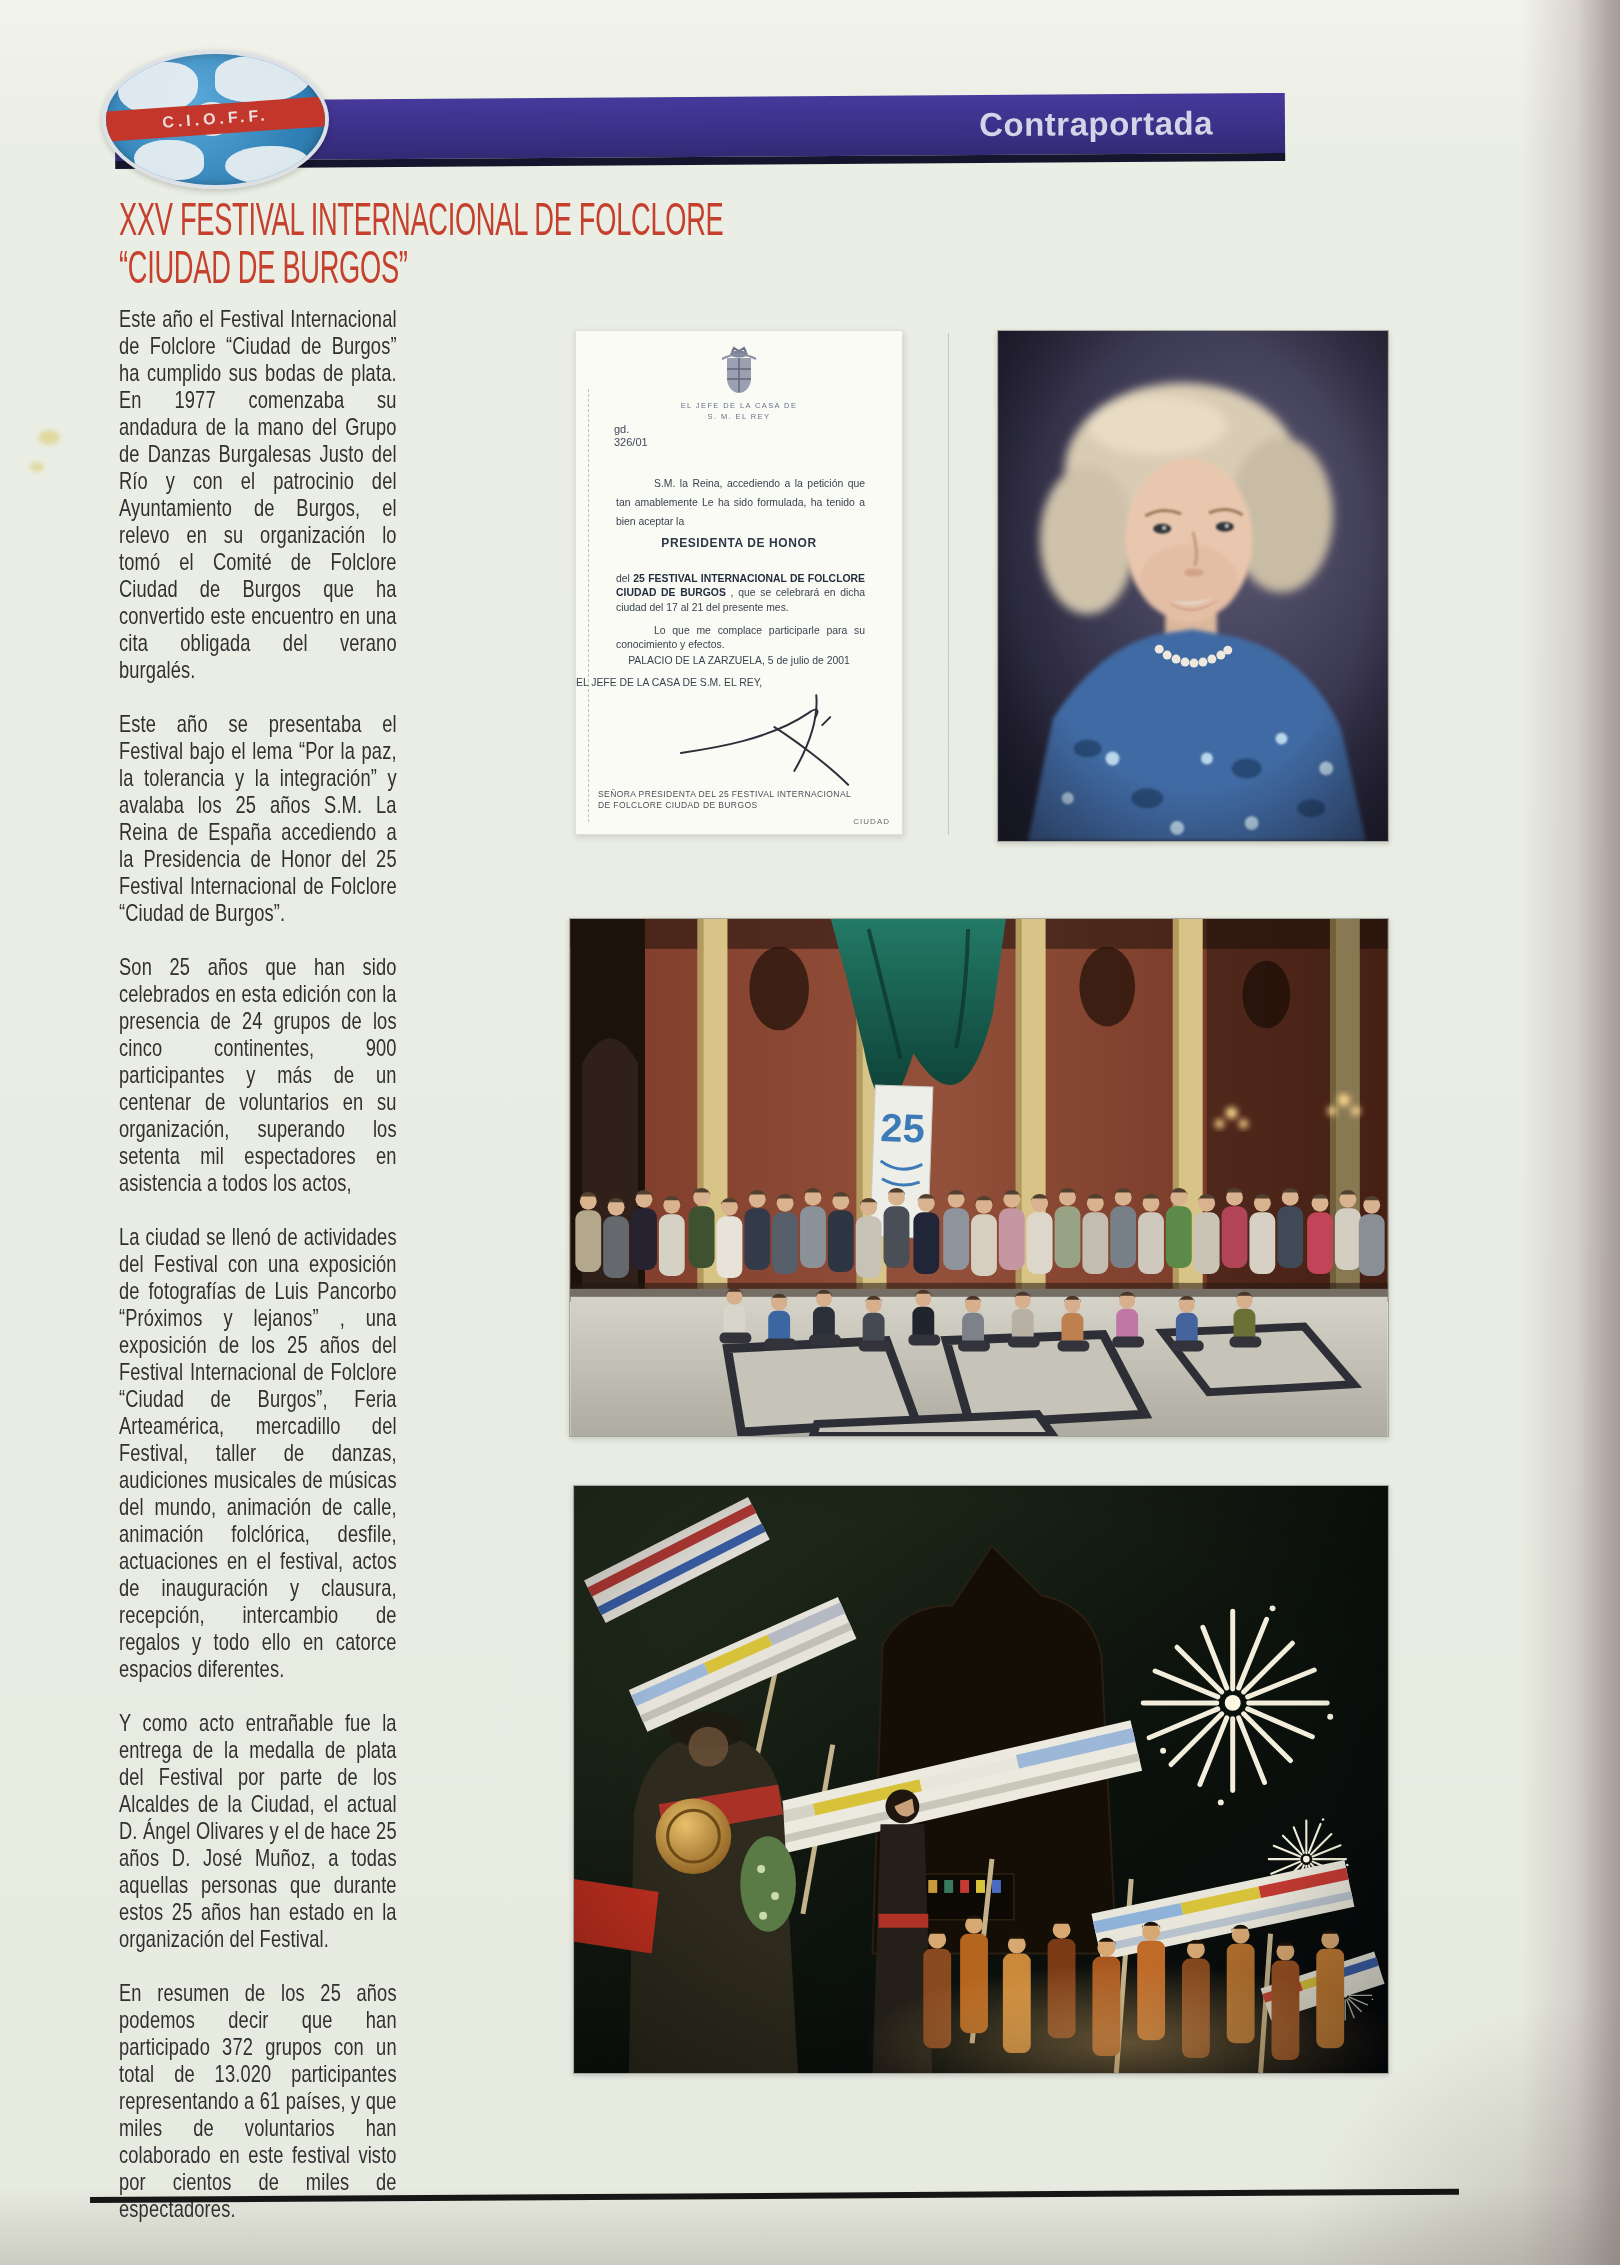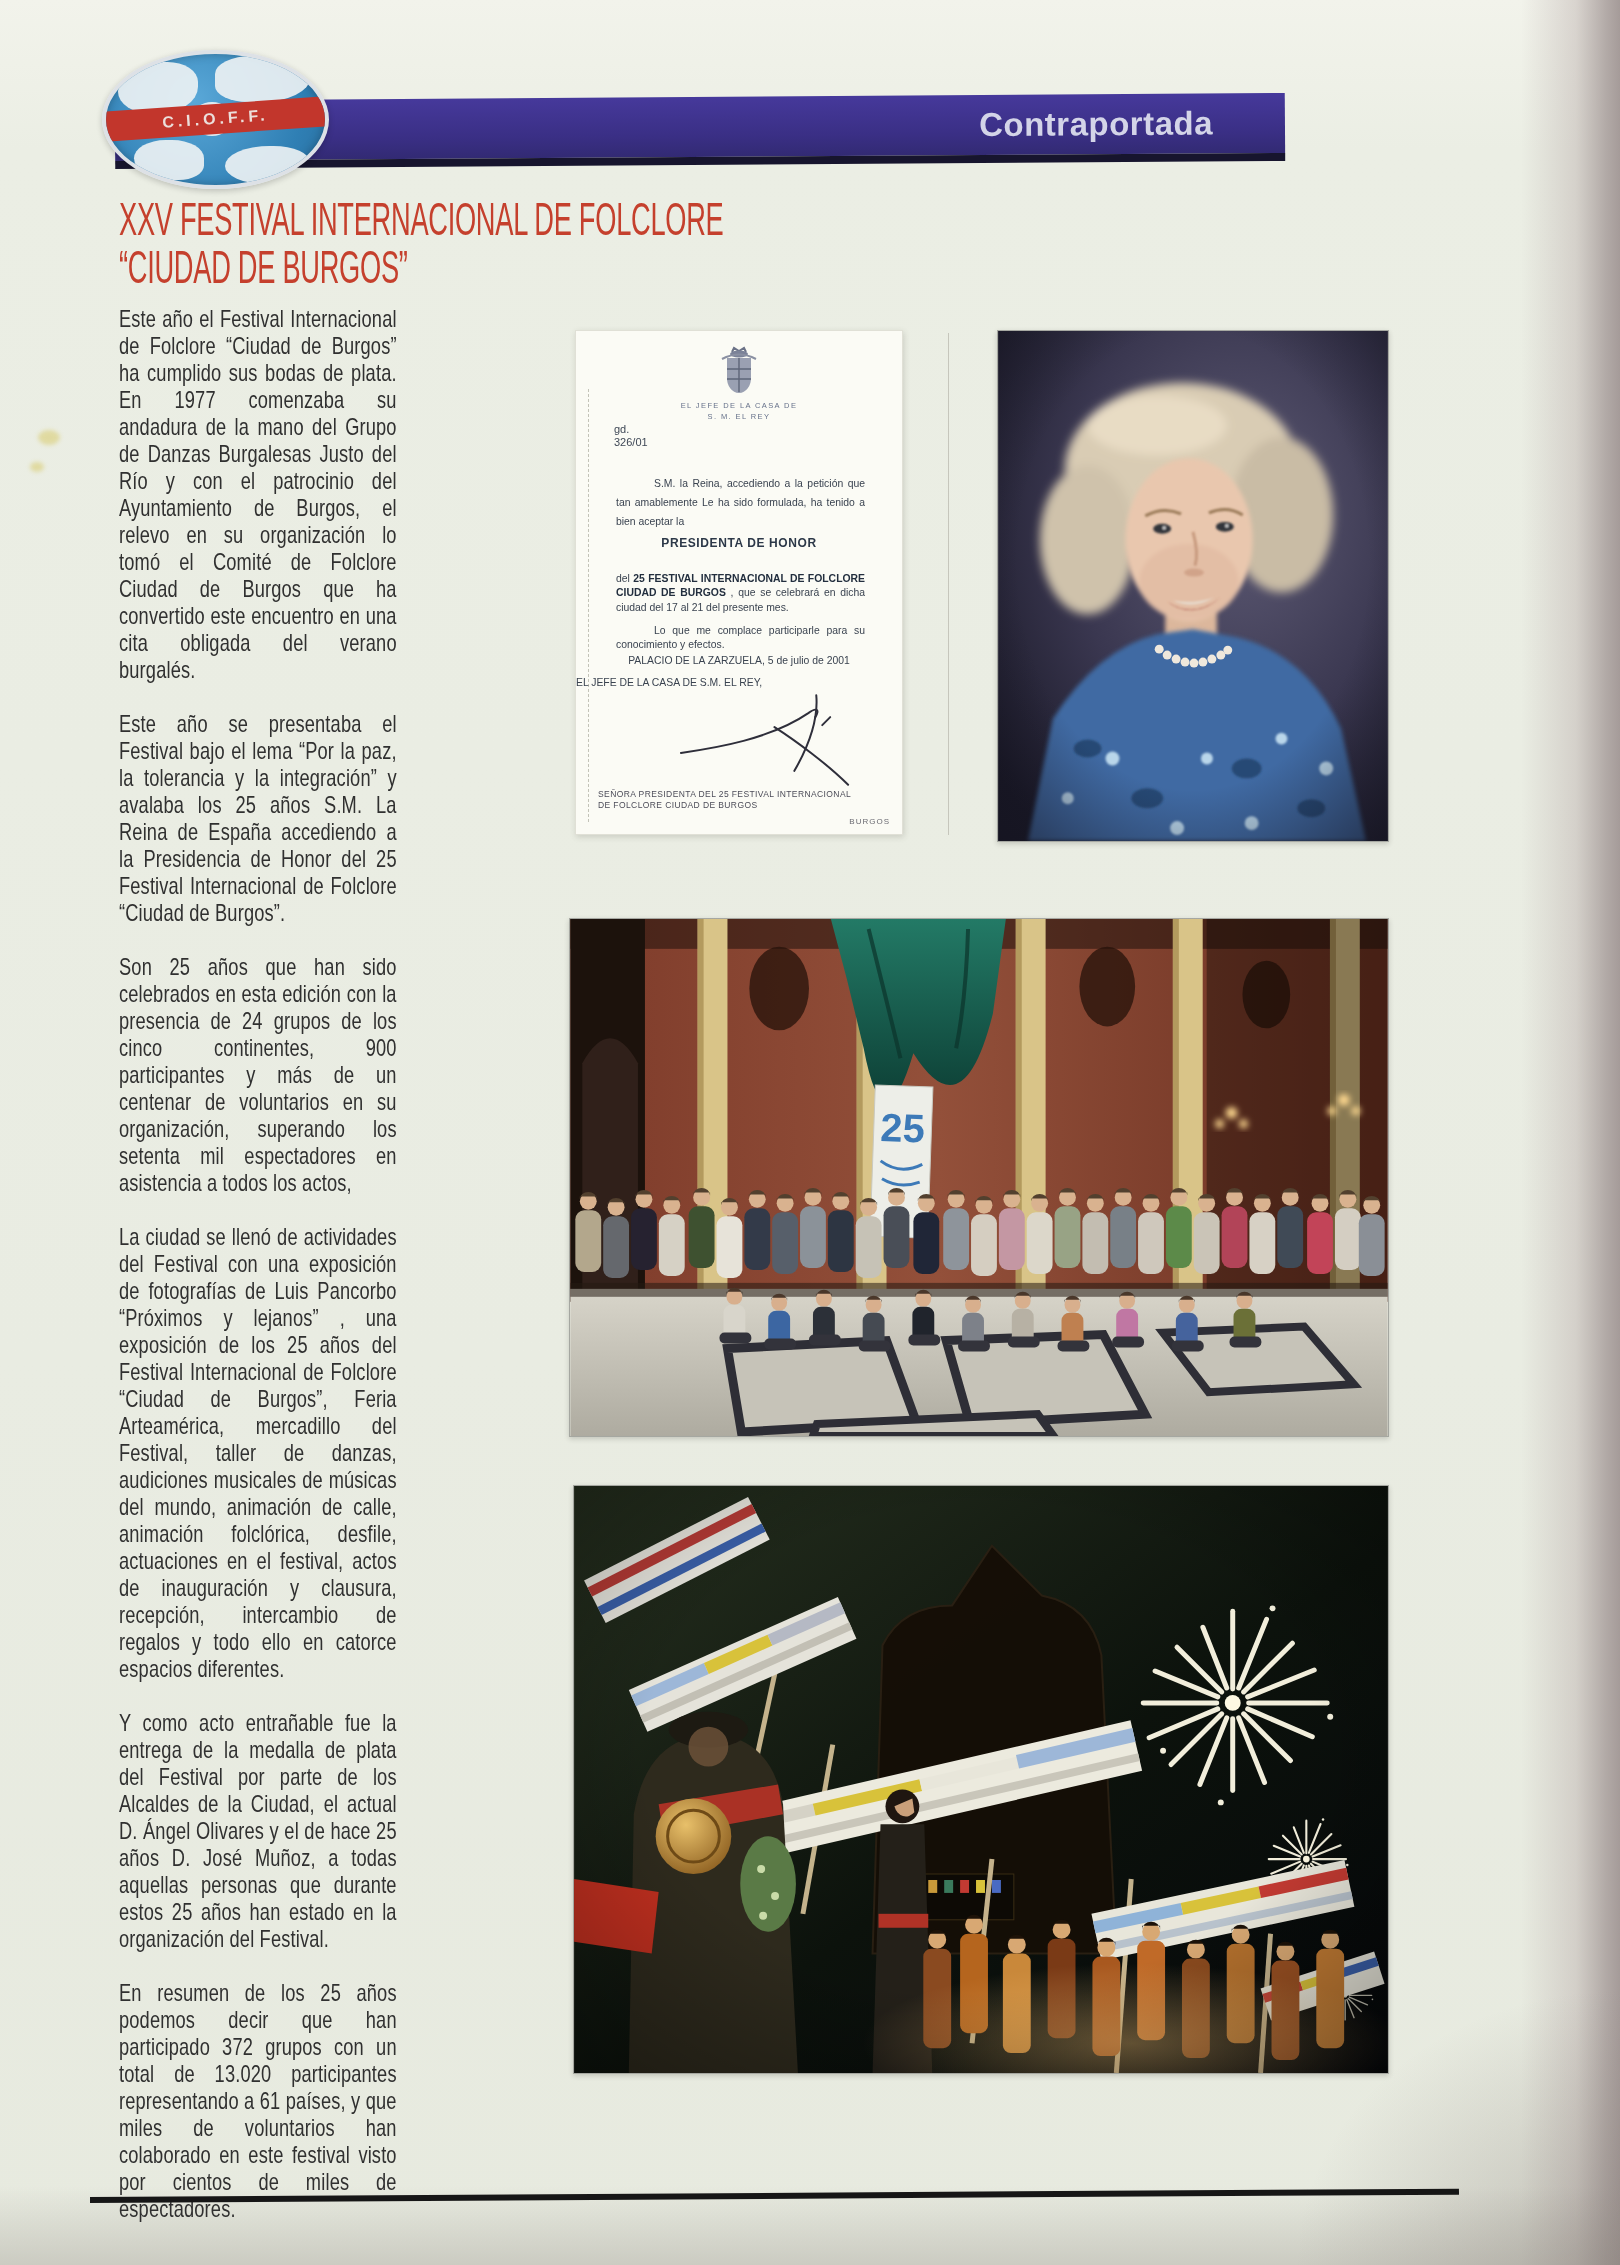--- a/index.html
+++ b/index.html
@@ -153,21 +153,21 @@
           <path d="M146,4 C148,26 140,52 124,80"></path>
           <path d="M104,36 C126,50 158,74 178,94"></path>
           <path d="M152,34 l8,-8"></path>
         </g>
       </svg>
     </div>
     <div class="addr">
       <div>SEÑORA PRESIDENTA DEL 25 FESTIVAL INTERNACIONAL</div>
       <div>DE FOLCLORE CIUDAD DE BURGOS</div>
     </div>
-    <div class="stamp">BURGOS</div>
+    <div class="stamp">CIUDAD</div>
   </div>
 
   <div id="portrait" class="photo">
     <svg width="390" height="510" viewBox="0 0 392 513">
       <defs>
         <radialGradient id="pbg" cx="62%" cy="36%" r="80%">
           <stop offset="0%" stop-color="#5d5a74"></stop>
             <stop offset="55%" stop-color="#3a3750"></stop>
             <stop offset="100%" stop-color="#191826"></stop>
         </radialGradient>

